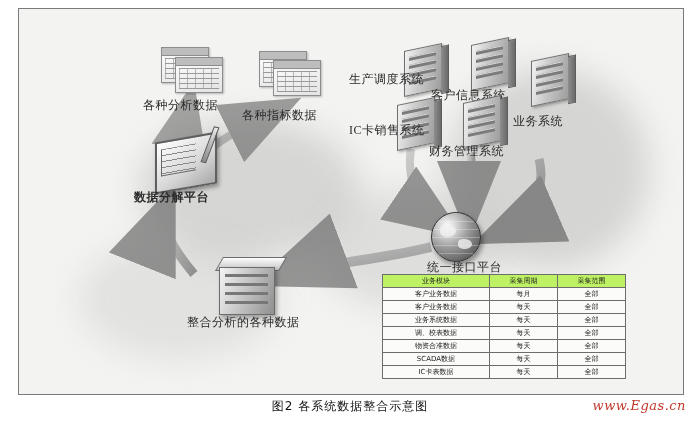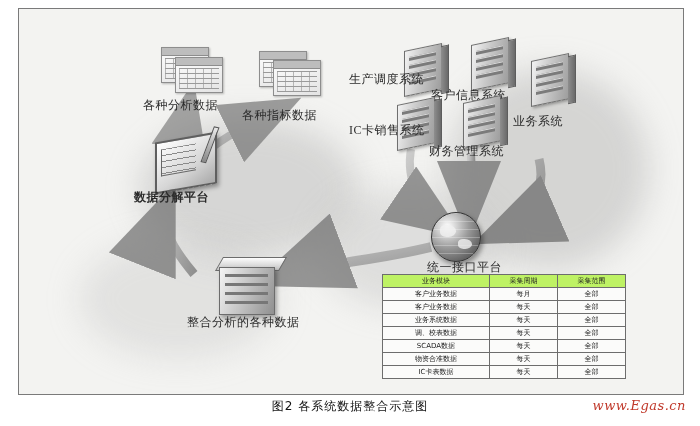--- a/index.html
+++ b/index.html
@@ -342,26 +342,26 @@
         <td class="c0">业务系统数据</td>
         <td class="c1">每天</td>
         <td class="c2">全部</td>
       </tr>
       <tr>
         <td class="c0">调、校表数据</td>
         <td class="c1">每天</td>
         <td class="c2">全部</td>
       </tr>
       <tr>
+        <td class="c0">物资合准数据</td>
+        <td class="c1">每天</td>
+        <td class="c2">全部</td>
+      </tr>
+      <tr>
         <td class="c0">SCADA数据</td>
-        <td class="c1">每天</td>
-        <td class="c2">全部</td>
-      </tr>
-      <tr>
-        <td class="c0">物资合准数据</td>
         <td class="c1">每天</td>
         <td class="c2">全部</td>
       </tr>
       <tr>
         <td class="c0">IC卡表数据</td>
         <td class="c1">每天</td>
         <td class="c2">全部</td>
       </tr>
     </tbody>
   </table>

